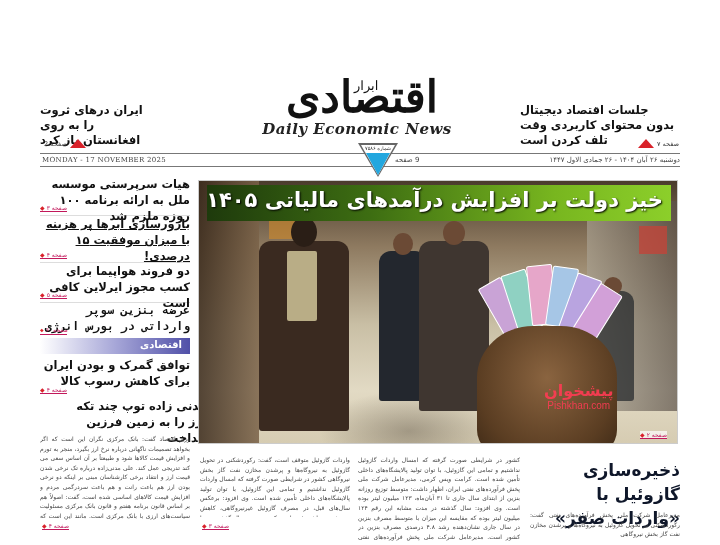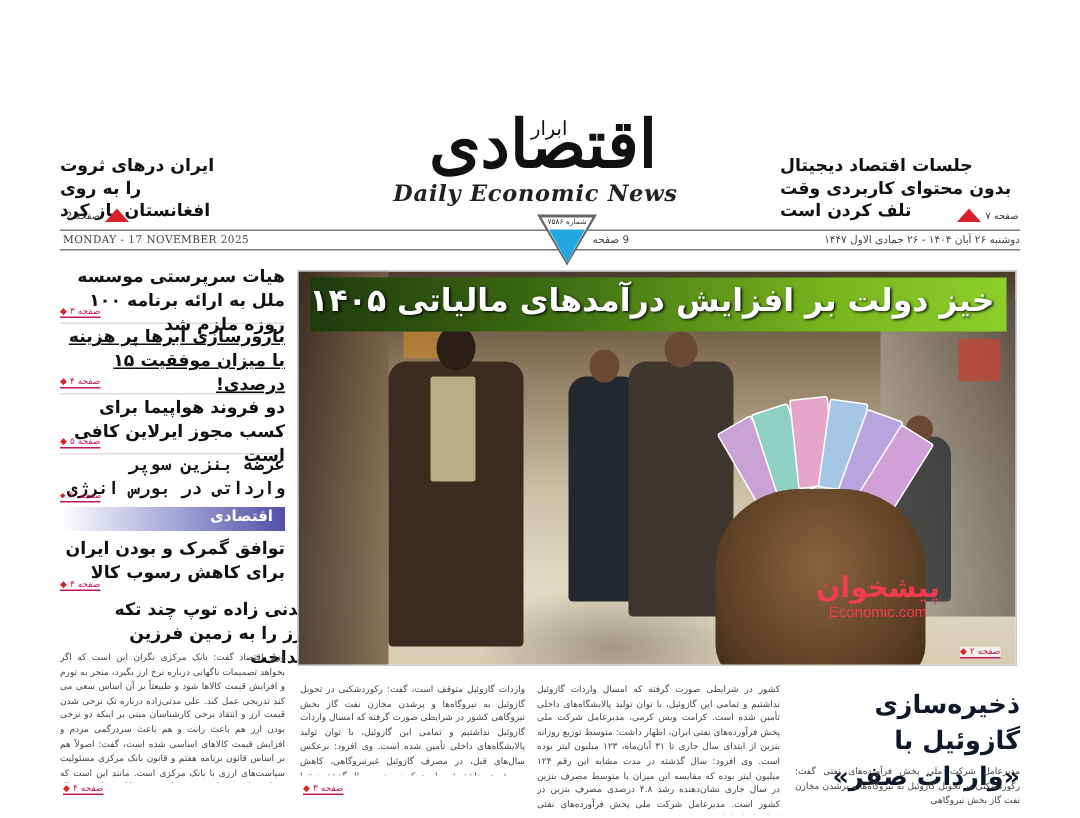--- a/index.html
+++ b/index.html
@@ -60,21 +60,21 @@
   .p2-shirt { left: 88px; top: 70px; width: 30px; height: 70px; background: #b9ad86; border-radius: 2px; position: absolute; }
   .p3 { left: 180px; top: 70px; width: 48px; height: 150px; background: #23272e; }
   .p4 { left: 220px; top: 60px; width: 70px; height: 170px; background: #3f3630; }
   .p5 { left: 395px; top: 110px; width: 40px; height: 110px; background: #202328; opacity: 0.7; }
 
   .bag { position: absolute; left: 278px; top: 145px; width: 140px; height: 130px; background: radial-gradient(ellipse at 50% 40%, #8a6440, #5a3d22 70%, #3d2916); border-radius: 40% 40% 20% 20%; }
   .cash { position: absolute; left: 292px; top: 82px; width: 120px; height: 70px; }
   .bill { position: absolute; width: 26px; height: 60px; border: 1px solid #fff; border-radius: 2px; }
 
   .watermark { position: absolute; left: 345px; top: 200px; text-align: center; color: #ff3b54; opacity: 0.9; }
-  .watermark .wm-fa { font-size: 19px; font-weight: bold; direction: rtl; }
+  .watermark .wm-fa { font-size: 16px; font-weight: bold; direction: rtl; }
   .watermark .wm-en { font-size: 10px; font-family: "Liberation Sans", sans-serif; }
 
   .banner { position: absolute; left: 8px; top: 4px; width: 464px; height: 36px; background: linear-gradient(to right, #1e3a0c 0%, #3d6d12 35%, #78b61f 75%, #8ccf2a 100%); }
   .banner span { position: absolute; right: 8px; top: 3px; font-size: 21px; font-weight: bold; color: #fff; direction: rtl; white-space: nowrap; text-shadow: 1px 1px 2px #000; }
 
   .photo-ref { position: absolute; right: 10px; bottom: 4px; font-size: 6px; color: #c2185b; border-bottom: 1px solid #c2185b; direction: rtl; background: rgba(255,255,255,0.7); }
   .photo-ref::after { content: "\25C6"; color: #d9222a; margin-right: 2px; }
 
   .gasoil-title { position: absolute; left: 530px; top: 458px; width: 150px; direction: rtl; text-align: right; font-weight: bold; font-size: 17px; line-height: 24px; color: #0f172a; }
 
@@ -178,21 +178,21 @@
       <div class="bill" style="left:18px; top:8px; background:#8fd1c2; transform:rotate(-18deg);"></div>
       <div class="bill" style="left:38px; top:2px; background:#e6a6c9; transform:rotate(-6deg);"></div>
       <div class="bill" style="left:58px; top:4px; background:#a6c6e6; transform:rotate(8deg);"></div>
       <div class="bill" style="left:76px; top:12px; background:#b9a4e0; transform:rotate(20deg);"></div>
       <div class="bill" style="left:92px; top:22px; background:#d2a0d8; transform:rotate(32deg);"></div>
     </div>
     <div class="bag"></div>
 
     <div class="watermark">
       <div class="wm-fa">پیشخوان</div>
-      <div class="wm-en">Economic.com</div>
+      <div class="wm-en">Pishkhan.com</div>
     </div>
 
     <div class="banner">
       <span>خیز دولت بر افزایش درآمدهای مالیاتی ۱۴۰۵</span>
     </div>
 
     <div class="photo-ref">صفحه ۲</div>
   </div>
 
   <div class="gasoil-title">ذخیره‌سازی گازوئیل با «واردات صفر»</div>

